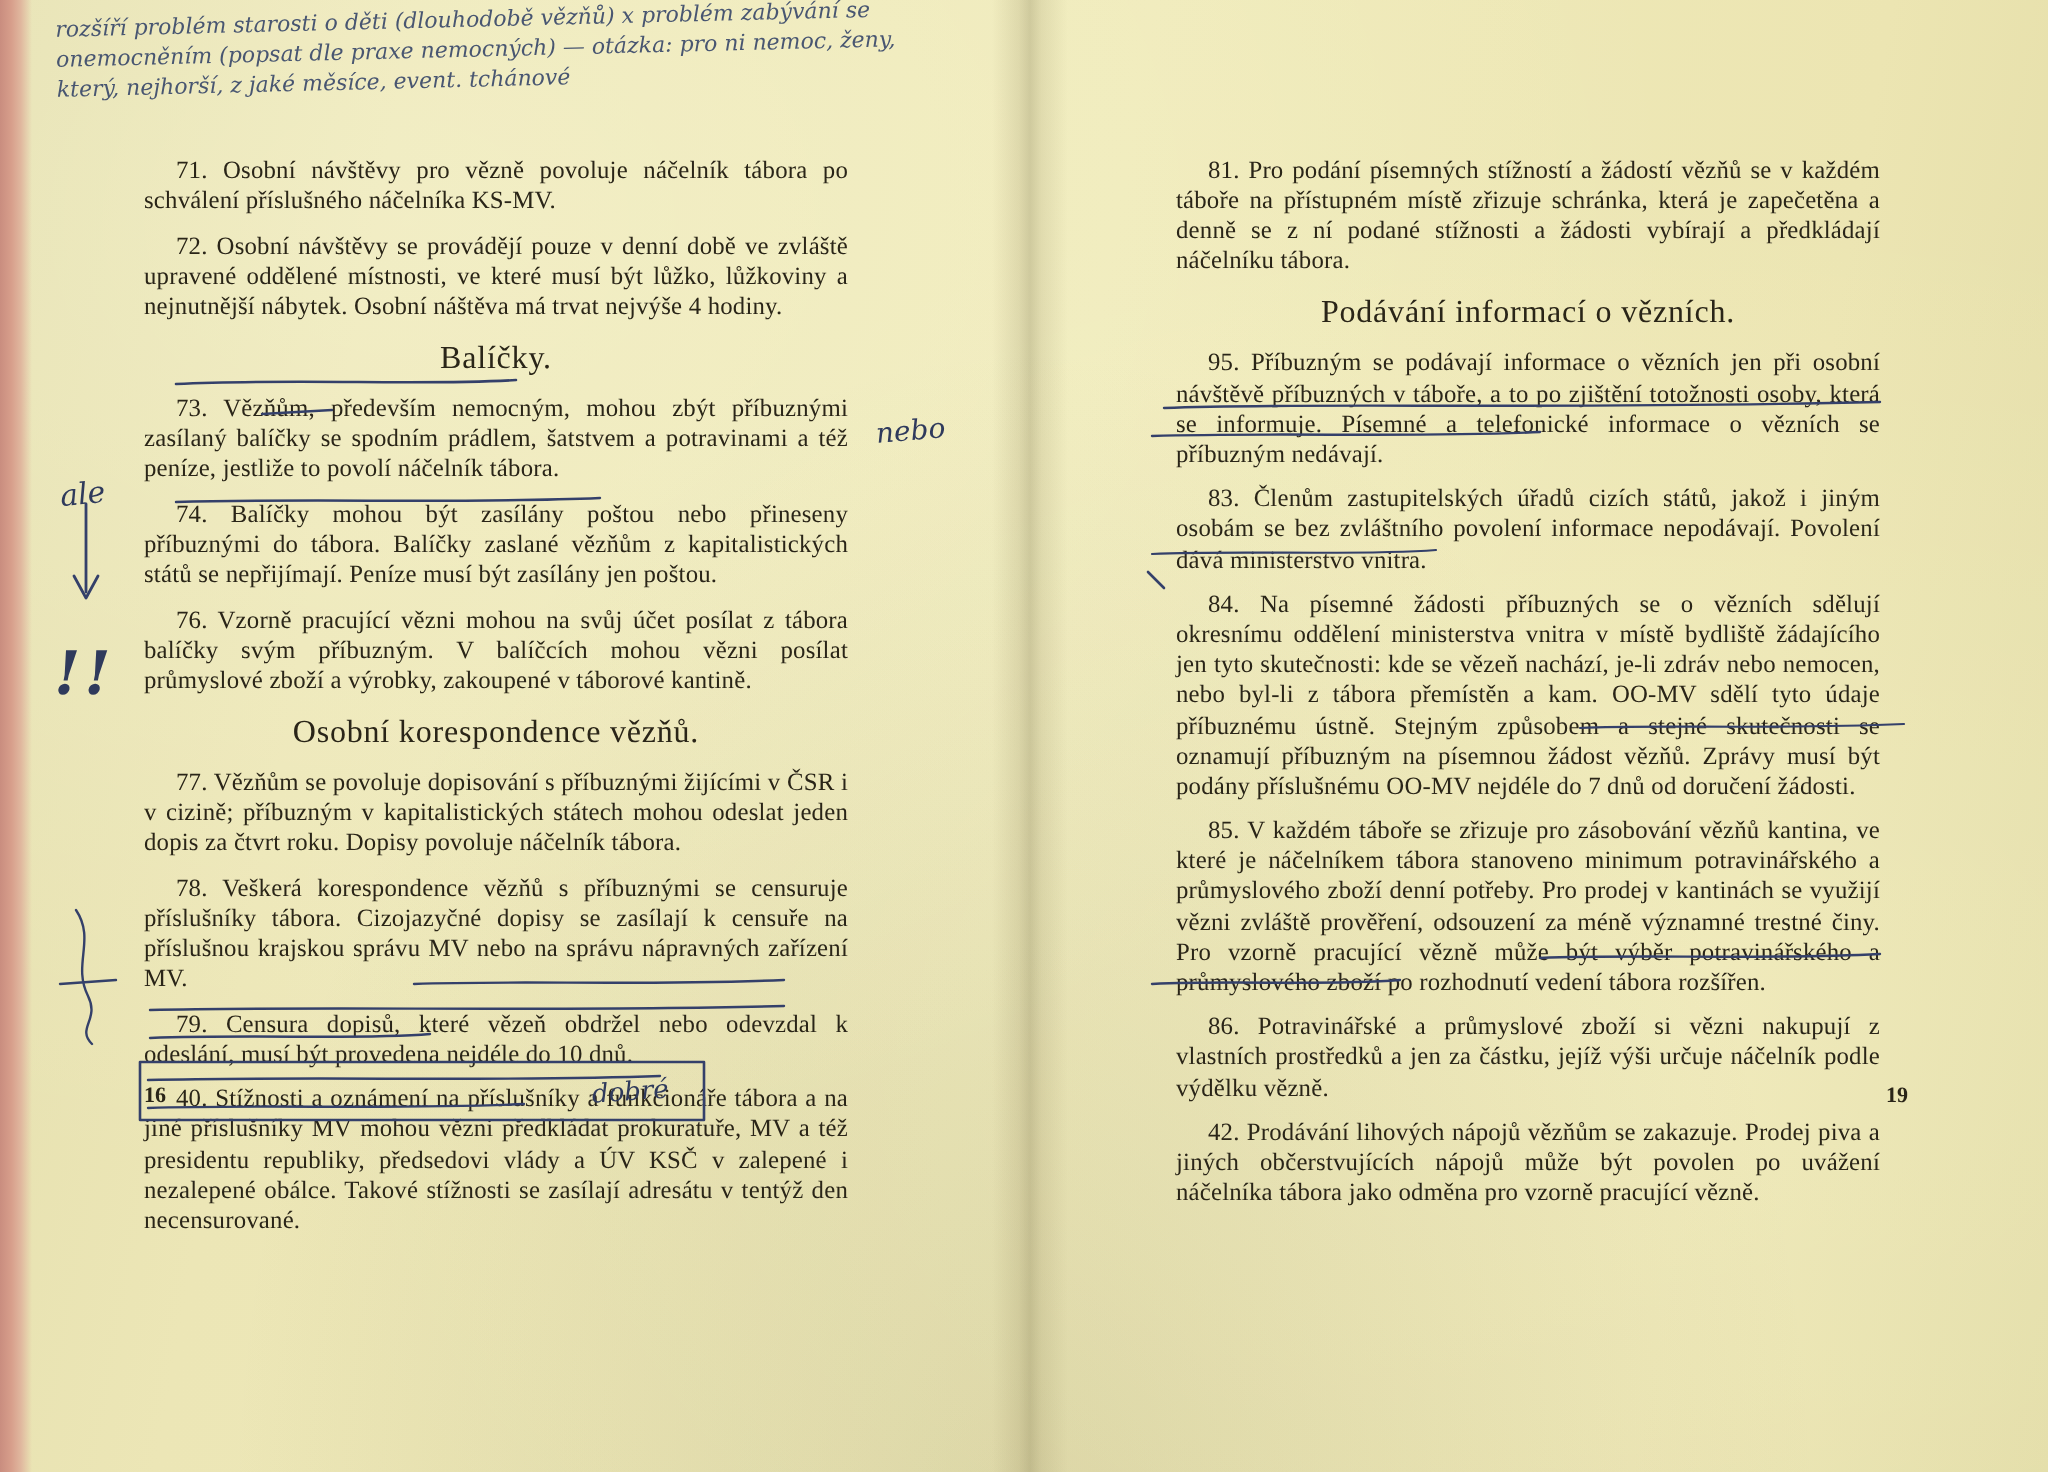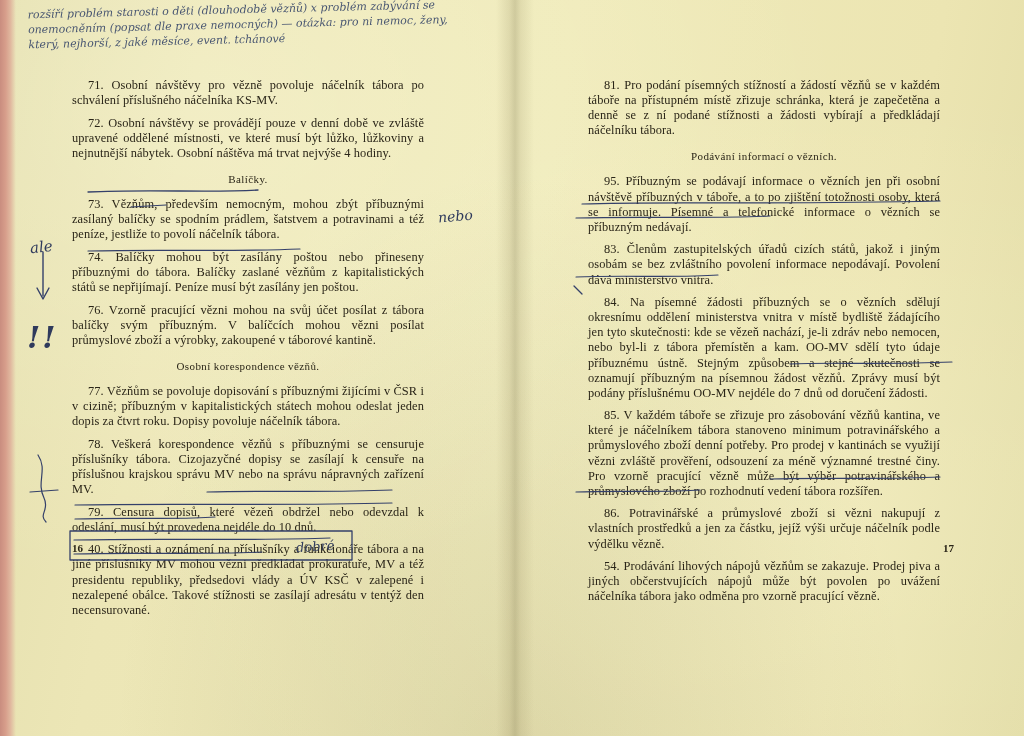--- a/index.html
+++ b/index.html
@@ -66,21 +66,21 @@
   .col-left { left: 72px; }
   .col-right { left: 64px; }
 
   p.para {
     margin: 0 0 7.5px 0;
     text-indent: 16px;
   }
 
   h2.section {
     margin: 11px 0 10px 0;
-    font-size: 11px;
+    font-size: 16px;
     font-weight: normal;
     text-align: center;
     letter-spacing: 0.4px;
   }
 
   .pagenum {
     position: absolute;
     bottom: 78px;
     font-size: 11px;
     font-weight: bold;
@@ -173,24 +173,24 @@
 
       <h2 class="section">Podávání informací o vězních.</h2>
 
       <p class="para">95. Příbuzným se podávají informace o vězních jen při osobní návštěvě příbuzných v táboře, a to po zjištění totožnosti osoby, která se informuje. Písemné a telefonické informace o vězních se příbuzným nedávají.</p>
       <p class="para">83. Členům zastupitelských úřadů cizích států, jakož i jiným osobám se bez zvláštního povolení informace nepodávají. Povolení dává ministerstvo vnitra.</p>
       <p class="para">84. Na písemné žádosti příbuzných se o vězních sdělují okresnímu oddělení ministerstva vnitra v místě bydliště žádajícího jen tyto skutečnosti: kde se vězeň nachází, je-li zdráv nebo nemocen, nebo byl-li z tábora přemístěn a kam. OO-MV sdělí tyto údaje příbuznému ústně. Stejným způsobem a stejné skutečnosti se oznamují příbuzným na písemnou žádost vězňů. Zprávy musí být podány příslušnému OO-MV nejdéle do 7 dnů od doručení žádosti.</p>
 
 
       <p class="para">85. V každém táboře se zřizuje pro zásobování vězňů kantina, ve které je náčelníkem tábora stanoveno minimum potravinářského a průmyslového zboží denní potřeby. Pro prodej v kantinách se využijí vězni zvláště prověření, odsouzení za méně významné trestné činy. Pro vzorně pracující vězně může být výběr potravinářského a průmyslového zboží po rozhodnutí vedení tábora rozšířen.</p>
       <p class="para">86. Potravinářské a průmyslové zboží si vězni nakupují z vlastních prostředků a jen za částku, jejíž výši určuje náčelník podle výdělku vězně.</p>
-      <p class="para">54. Prodávání lihových nápojů vězňům se zakazuje. Prodej piva a jiných občerstvujících nápojů může být povolen po uvážení náčelníka tábora jako odměna pro vzorně pracující vězně.</p>
+      <p class="para">42. Prodávání lihových nápojů vězňům se zakazuje. Prodej piva a jiných občerstvujících nápojů může být povolen po uvážení náčelníka tábora jako odměna pro vzorně pracující vězně.</p>
     </div>
 
-    <div class="pagenum pagenum-right">17</div>
+    <div class="pagenum pagenum-right">19</div>
   </div>
 
   <div class="hand hand-top">rozšíří problém starosti o děti (dlouhodobě vězňů) x problém zabývání se onemocněním (popsat dle praxe nemocných) — otázka: pro ni nemoc, ženy, který, nejhorší, z jaké měsíce, event. tchánové</div>
   <div class="hand hand-ale">ale</div>
   <div class="hand hand-bang">!!</div>
   <div class="hand hand-dobre">dobré</div>
   <div class="hand hand-nebo">nebo</div>
 
   <svg class="hand-svg" style="left:0; top:0;" width="1024" height="736">
 

